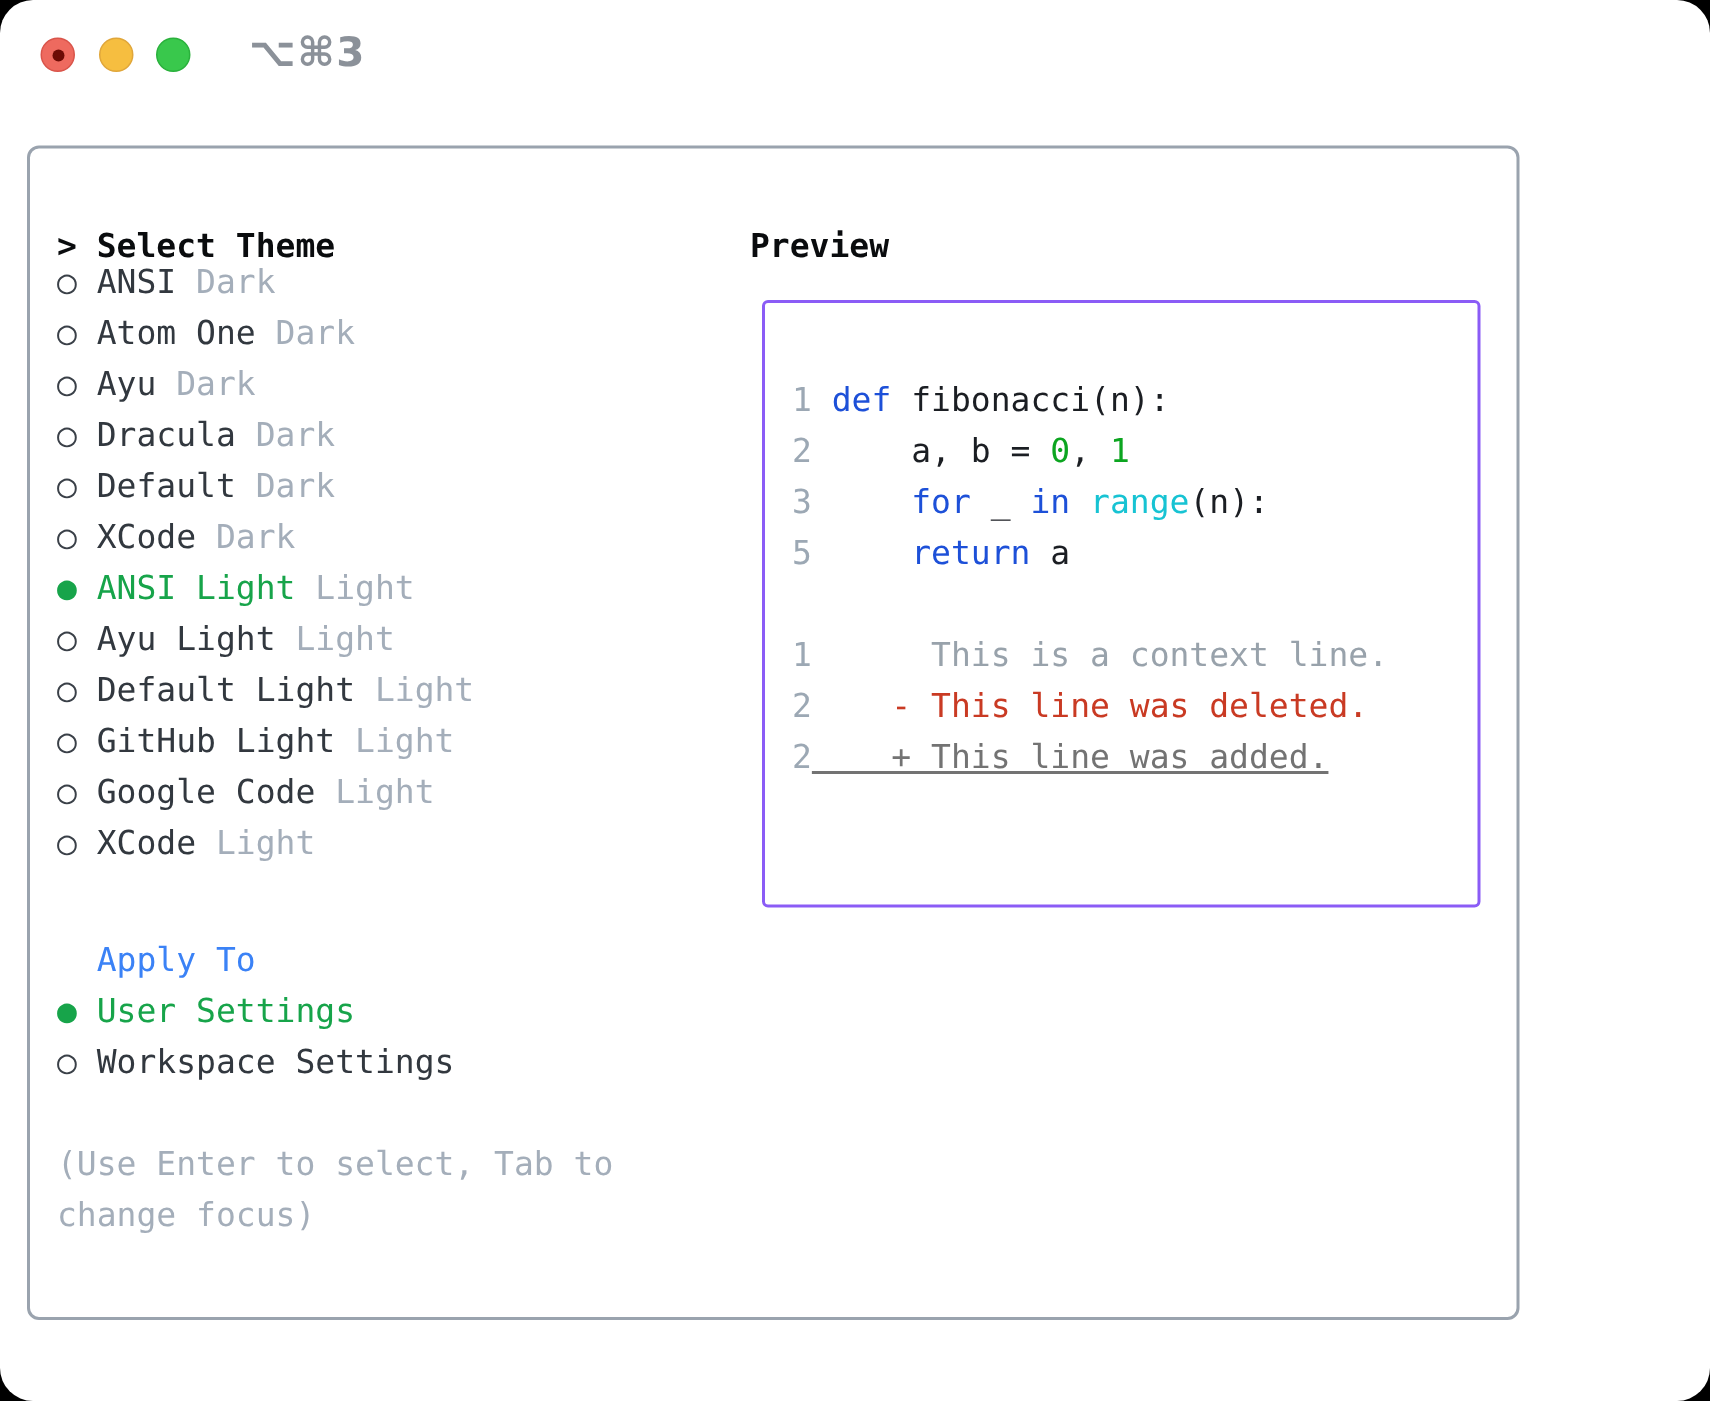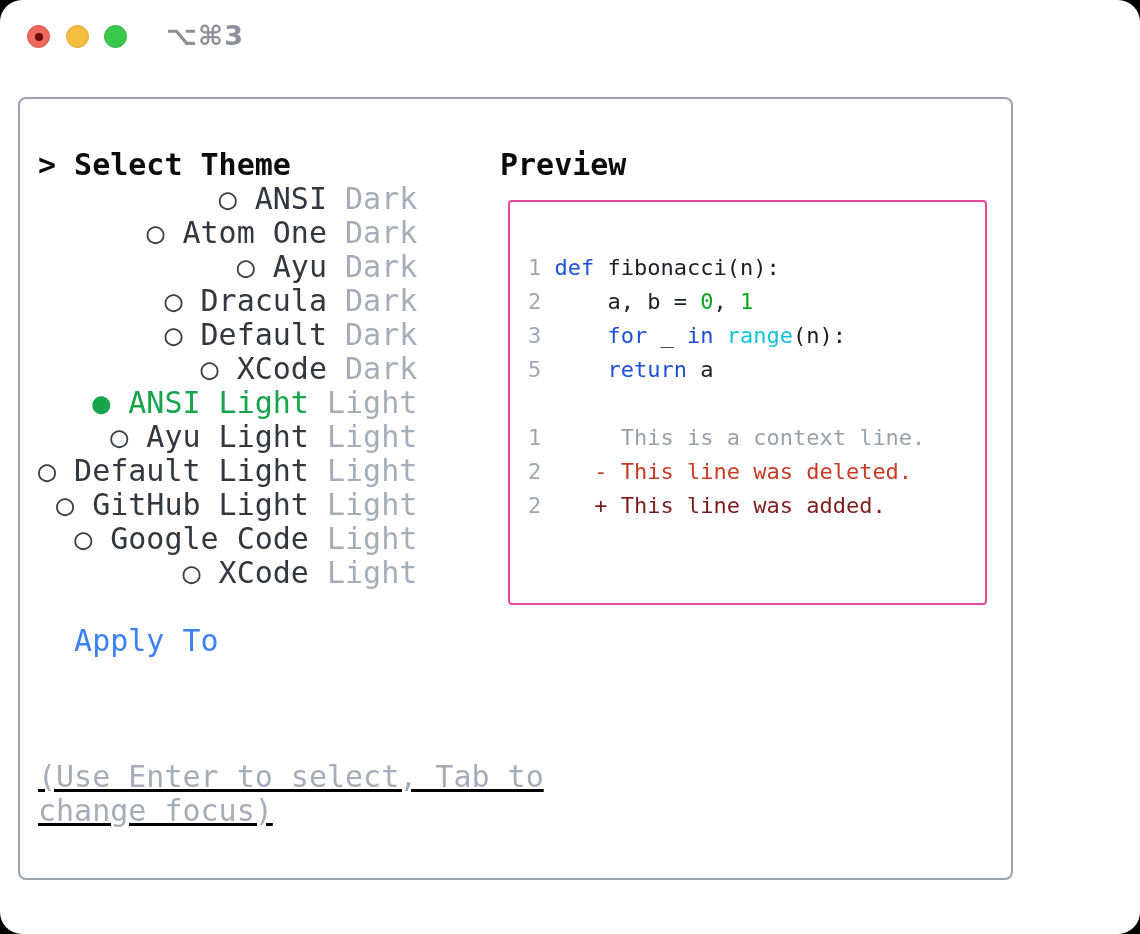--- a/index.html
+++ b/index.html
@@ -52,47 +52,47 @@
     position: absolute;
     left: 18px; top: 97px;
     width: 995px; height: 783px;
     background: #fff;
     border: 2px solid #9aa3ae;
     border-radius: 8px;
     box-sizing: border-box;
   }
   .mono-row {
     white-space: pre;
-    font-size: 30px;
+    font-size: 22px;
     line-height: 34px;
     height: 34px;
     color: #32383f;
   }
   .bold { font-weight: bold; }
   
   #select-header { position: absolute; left: 38px; top: 148px; color: #0a0c0e; }
-  #theme-list    { position: absolute; left: 38px; top: 182px; text-align: right; }
+  #theme-list    { position: absolute; left: 38px; top: 172px; }
   #apply-block   { position: absolute; left: 38px; top: 624px; }
-  #help-block    { position: absolute; left: 38px; top: 760px; text-decoration: underline; }
+  #help-block    { position: absolute; left: 38px; top: 760px; }
   #help-block .mono-row { color: #a4aeba; }
   .sym { color: #3a4048; }
   .nm  { color: #32383f; }
   .var { color: #a4aeba; }
   .selected .sym, .selected .nm { color: #17a44a; }
   #apply-label { color: #3b82f6; }
   
   #preview-header {
     position: absolute; left: 500px; top: 148px;
     color: #0a0c0e;
   }
   #preview-box {
     position: absolute;
     left: 508px; top: 200px;
     width: 479px; height: 405px;
-    border: 2px solid #ec4899;
+    border: 2px solid #8b5cf6;
     border-radius: 4px;
     box-sizing: border-box;
     background: #fff;
     overflow: hidden;
   }
   #preview-code {
     position: absolute;
     left: 18px; top: 49px;
   }
   .crow {
@@ -101,21 +101,21 @@
     line-height: 34px;
     height: 34px;
   }
   .ln  { color: #9ca8b4; }
   .tx  { color: #1b1e23; }
   .kw  { color: #1d50d8; }
   .fn  { color: #17c3d3; text-align: right; }
   .num { color: #0ca520; }
   .ctx { color: #98a2ab; }
   .del { color: #c93a23; }
-  .add { color: #7f1d1d; }
+  .add { color: #737373; text-decoration: underline; }
 </style>
 </head>
 <body>
 
 <div id="window">
 
   <div class="traffic t-red">
       <div class="dot"></div>
     </div>
   <div class="traffic t-yellow"></div>
@@ -136,20 +136,24 @@
       <div class="mono-row item selected"><span class="sym">●</span><span class="nm"> ANSI Light</span><span class="var"> Light</span></div>
       <div class="mono-row item"><span class="sym">○</span><span class="nm"> Ayu Light</span><span class="var"> Light</span></div>
       <div class="mono-row item"><span class="sym">○</span><span class="nm"> Default Light</span><span class="var"> Light</span></div>
       <div class="mono-row item"><span class="sym">○</span><span class="nm"> GitHub Light</span><span class="var"> Light</span></div>
       <div class="mono-row item"><span class="sym">○</span><span class="nm"> Google Code</span><span class="var"> Light</span></div>
       <div class="mono-row item"><span class="sym">○</span><span class="nm"> XCode</span><span class="var"> Light</span></div>
     </div>
 
   <div id="apply-block">
     <div id="apply-label" class="mono-row">  Apply To</div>
+    <div id="apply-options">
+        <div class="mono-row item selected"><span class="sym">●</span><span class="nm"> User Settings</span></div>
+        <div class="mono-row item"><span class="sym">○</span><span class="nm"> Workspace Settings</span></div>
+      </div>
   </div>
 
   <div id="help-block">
     <div class="mono-row">(Use Enter to select, Tab to</div>
     <div class="mono-row">change focus)</div>
   </div>
 
   <div id="preview-header" class="mono-row bold">Preview</div>
 
   <div id="preview-box">

